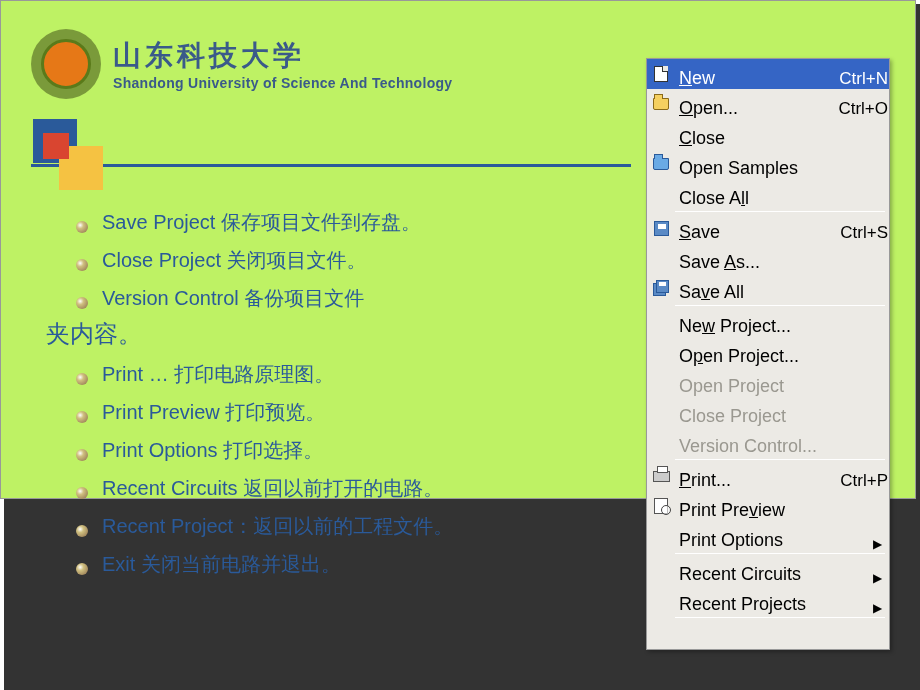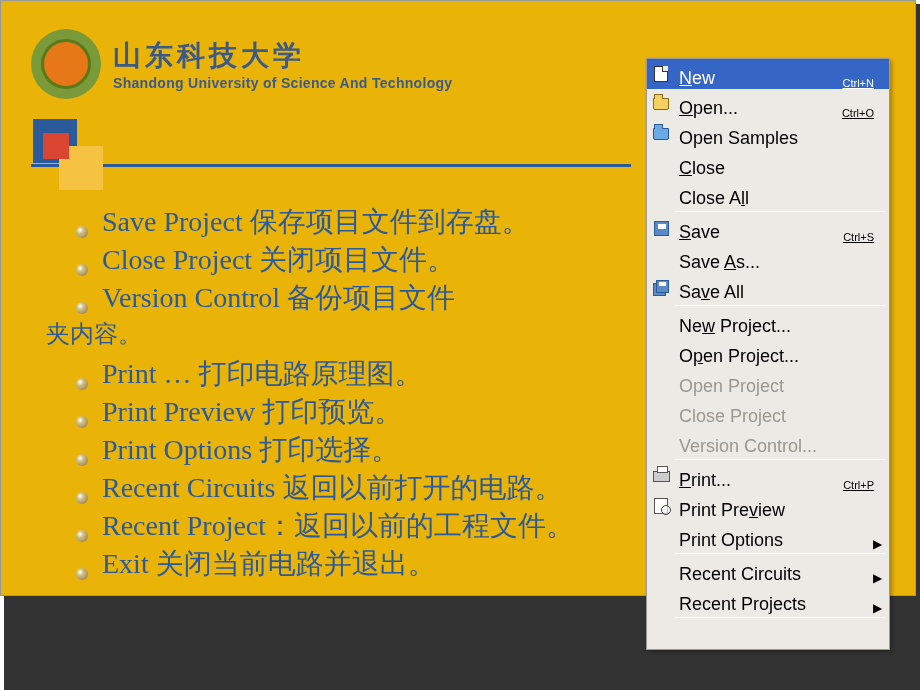--- a/index.html
+++ b/index.html
@@ -6,22 +6,22 @@
     body {
       width: 920px;
       height: 690px;
       background: #fff;
       position: relative;
       font-family: Tahoma, Arial, sans-serif;
       overflow: hidden;
     }
     .slide {
       width: 916px;
-      height: 596px;
-      background: #eab308;
+      height: 499px;
+      background: #bef264;
       border: 1px solid #999;
       position: relative;
     }
     .slide-shadow {
       position: absolute;
       width: 916px;
       height: 686px;
       left: 4px;
       top: 4px;
       background: #333;
@@ -78,24 +78,24 @@
     .hline { position: absolute; left: 30px; top: 163px; width: 600px; height: 3px; background: #2a5a9a; z-index: 1; }
     
     .content {
       position: absolute;
       left: 75px;
       top: 205px;
       width: 545px;
     }
     .item-line {
       display: flex;
-      align-items: flex-end;
+      align-items: center;
       margin-bottom: 6px;
-      font-family: Liberation Serif, serif;
-      font-size: 28px;
+      font-family: Liberation Sans, sans-serif;
+      font-size: 20px;
       color: #2a5a9a;
       line-height: 32px;
     }
     .bullet {
       width: 12px;
       height: 12px;
       border-radius: 50%;
       background: radial-gradient(circle at 35% 35%, #fff 0%, #d0c080 30%, #8a6a4a 100%);
       margin-top: 10px;
       margin-right: 14px;
@@ -136,23 +136,22 @@
       display: flex;
       align-items: center;
       justify-content: center;
       flex-shrink: 0;
     }
     .label {
       flex: 1;
       padding-left: 4px;
     }
     .shortcut {
-      padding-right: 15px;
-      font-size: 11px;
-      text-decoration: underline;
+      padding-right: 1px;
+      font-size: 17px;
     }
     .arrow-col {
       width: 16px;
       text-align: left;
       font-size: 12px;
       color: #000;
       padding-right: 4px;
     }
     .menu-sep {
       height: 4px;
@@ -254,28 +253,28 @@
         <div class="shortcut">Ctrl+N</div>
       </div>
       <div class="menu-row">
         <div class="icon-col">
           <div class="ic-open"></div>
         </div>
         <div class="label"><u>O</u>pen...</div>
         <div class="shortcut">Ctrl+O</div>
       </div>
       <div class="menu-row">
+        <div class="icon-col"></div>
+        <div class="label"><u>C</u>lose</div>
+      </div>
+      <div class="menu-row">
         <div class="icon-col">
           <div class="ic-open-blue"></div>
         </div>
         <div class="label">Open Samples</div>
-      </div>
-      <div class="menu-row">
-        <div class="icon-col"></div>
-        <div class="label"><u>C</u>lose</div>
       </div>
       <div class="menu-row">
         <div class="icon-col"></div>
         <div class="label">Close A<u>l</u>l</div>
       </div>
       <div class="menu-sep">
         <div class="icon-col"></div>
         <div class="sepline"></div>
       </div>
       <div class="menu-row">

